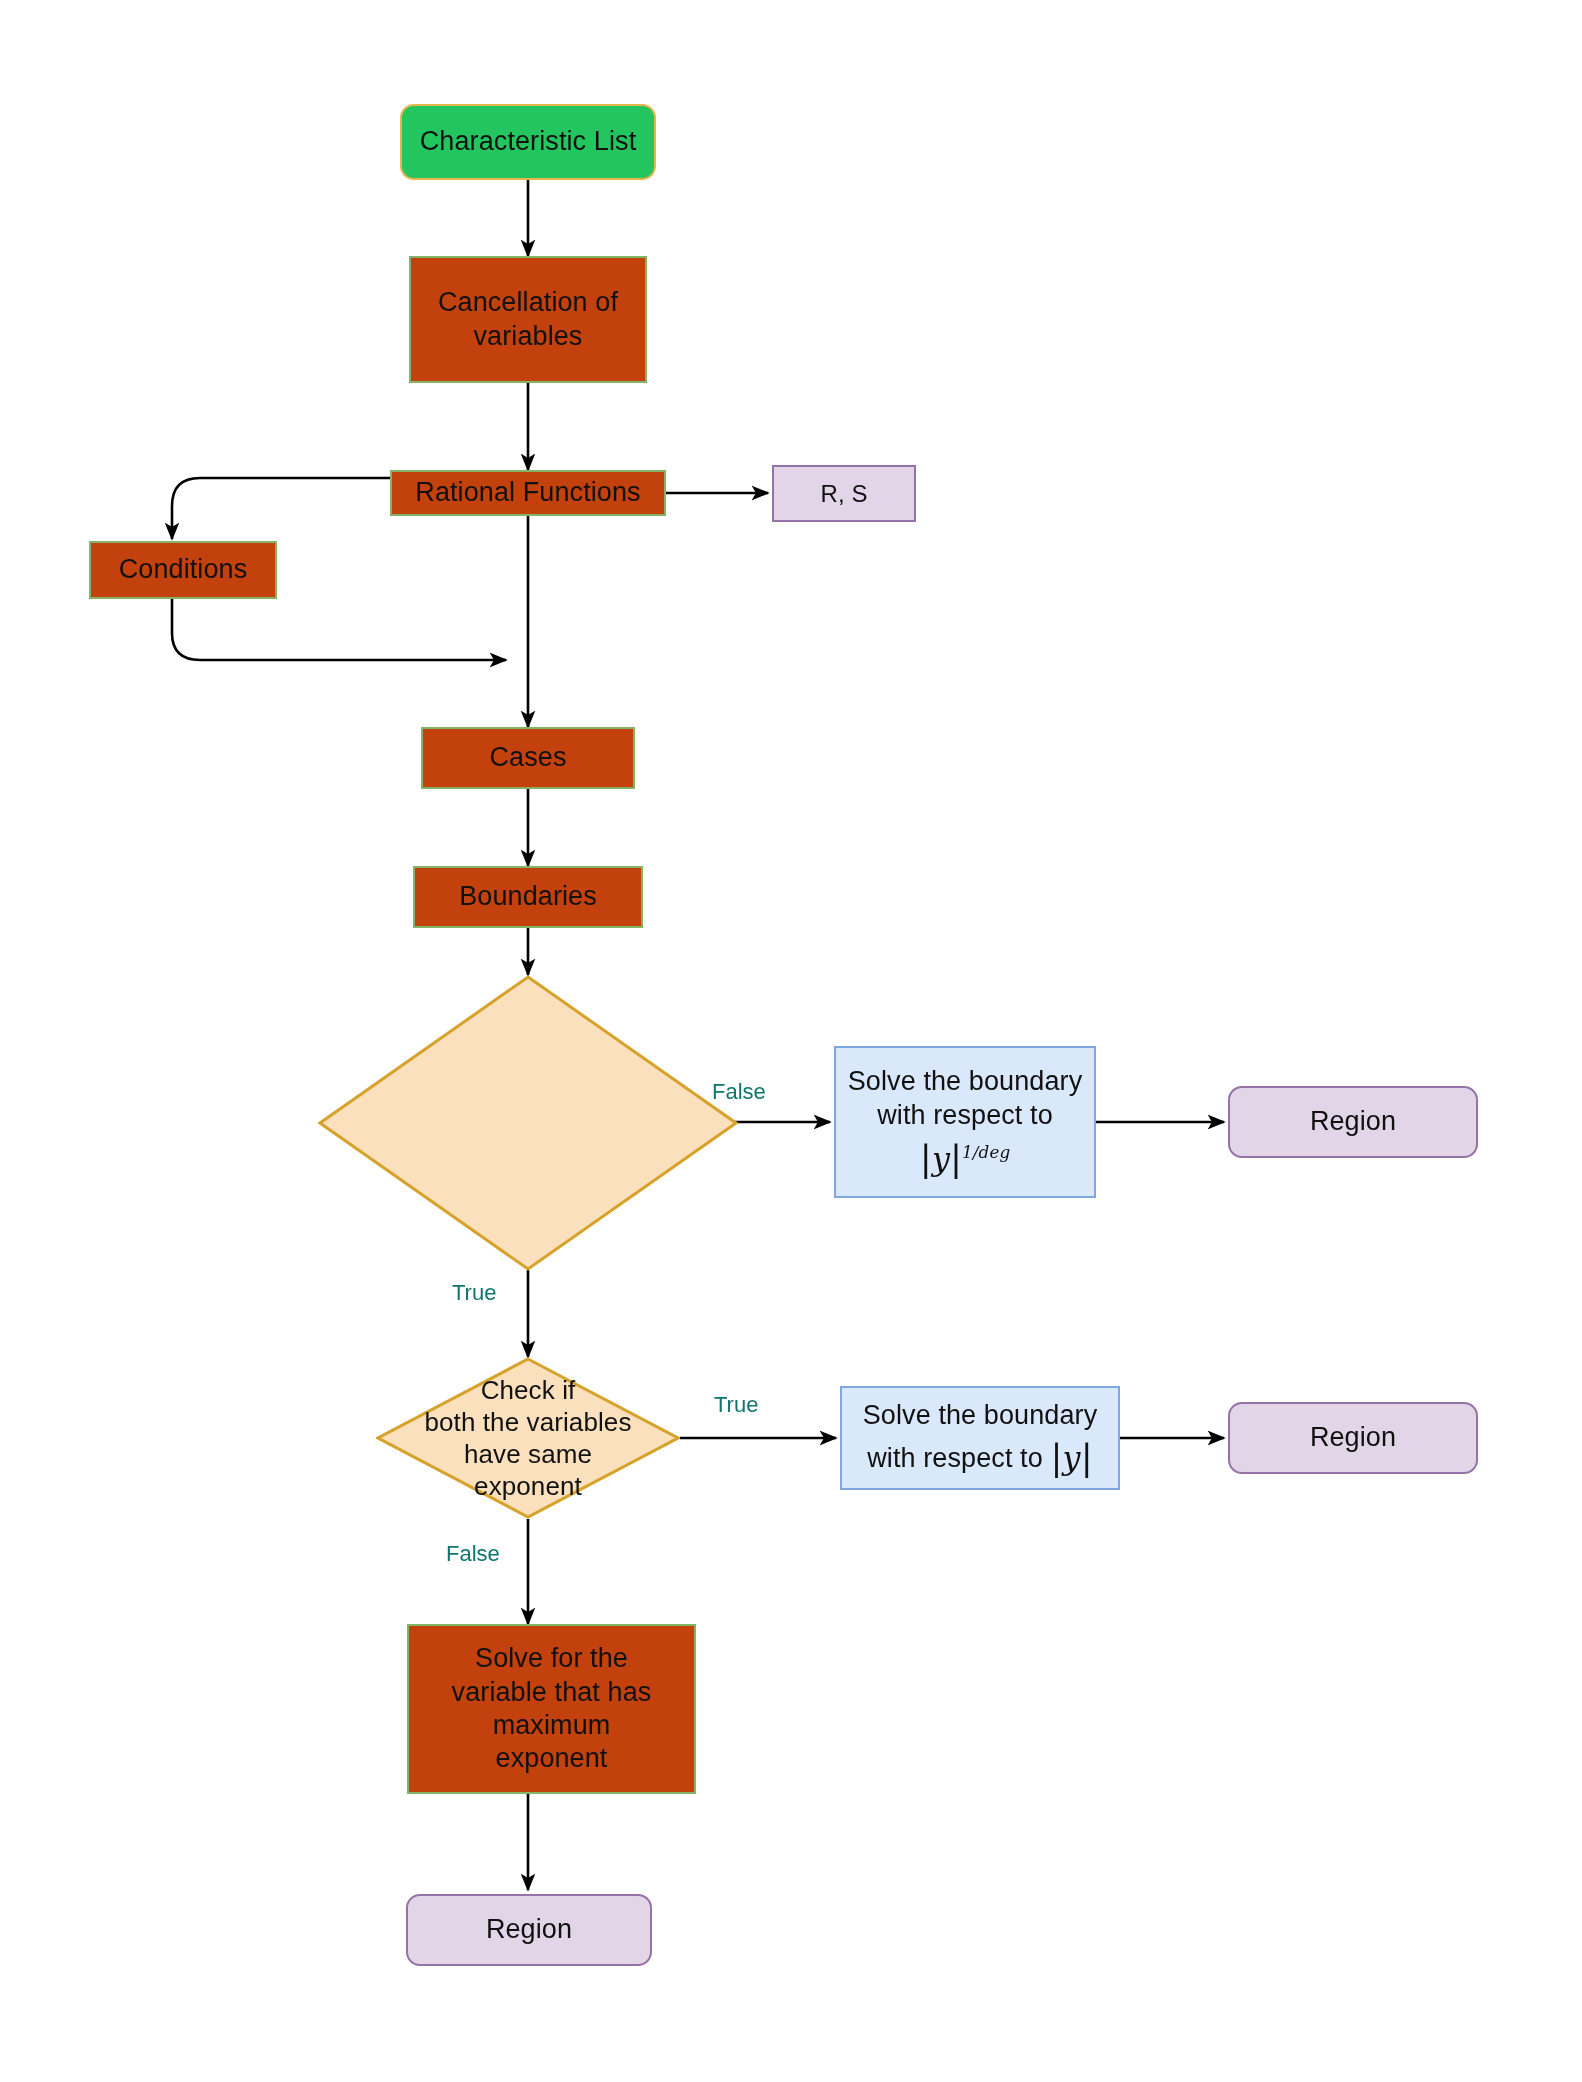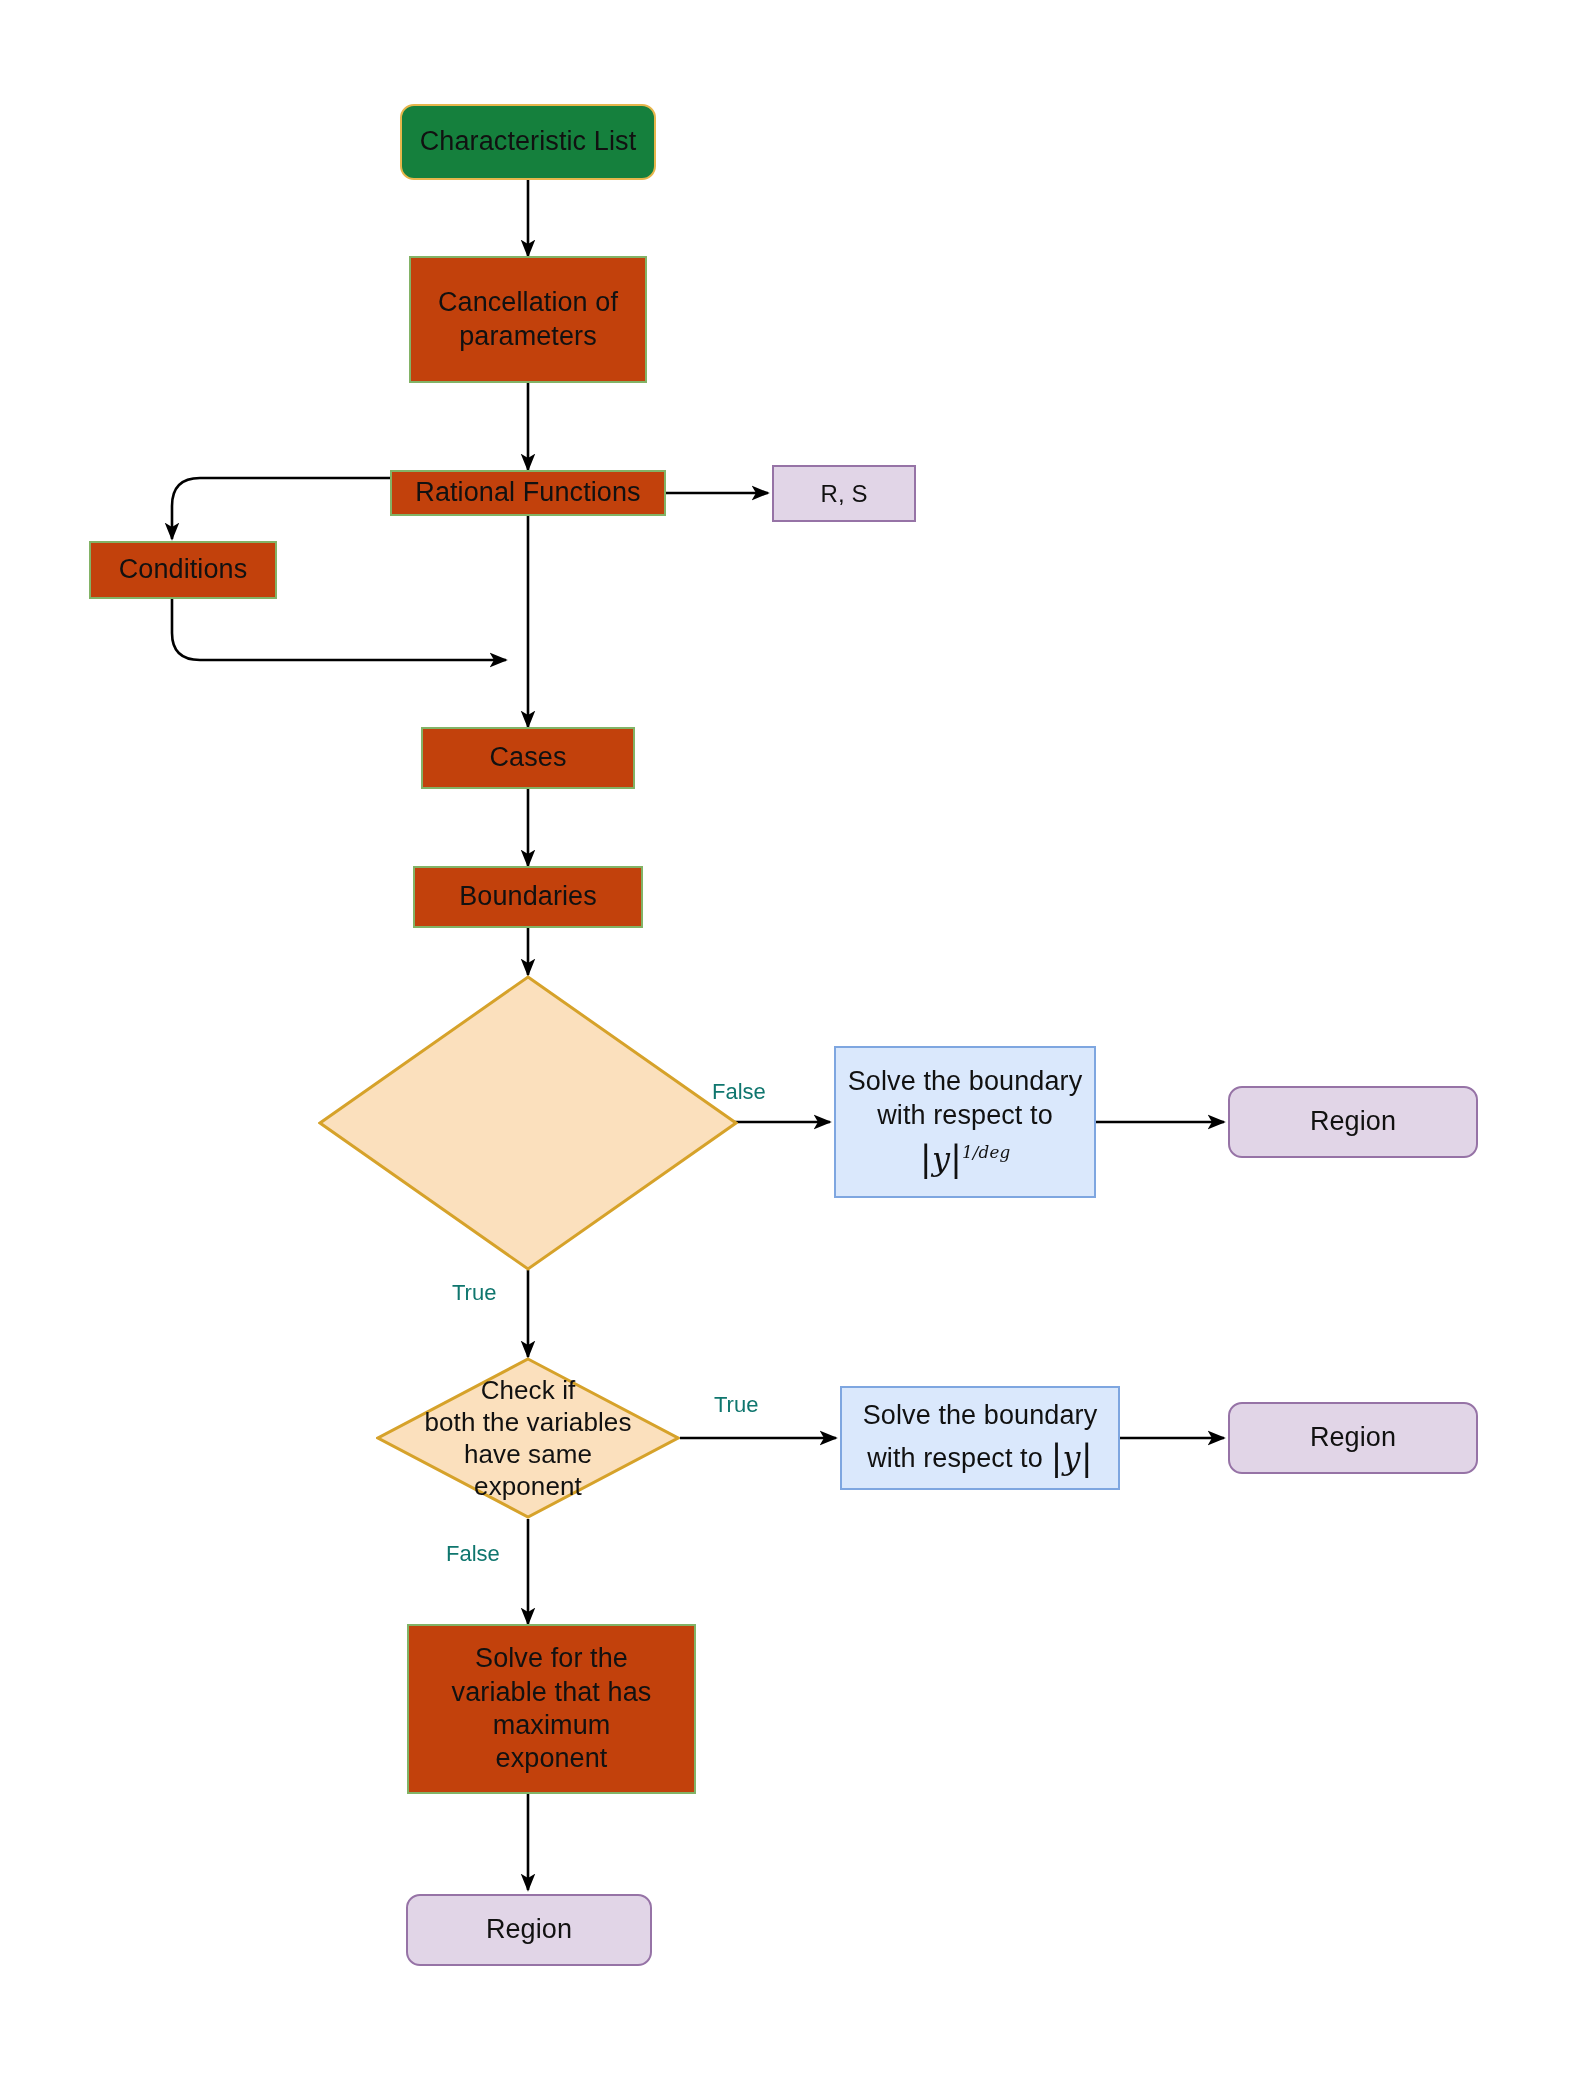--- a/index.html
+++ b/index.html
@@ -36,21 +36,21 @@
     font-size: 27px;
     line-height: 1.24;
     letter-spacing: 0.1px;
   }
   .node .inner {
     padding: 0 8px;
     width: 100%;
   }
   
   .n-yellow {
-    background: #15803d;
+    background: #22c55e;
     border: 2px solid #e6b64c;
     border-radius: 14px;
   }
   .n-green {
     background: #c2410c;
     border: 2px solid #82b366;
     border-radius: 0;
     justify-content: center;
   }
   .n-purple-sharp {
@@ -163,21 +163,21 @@
     </g>
   </svg>
 
   <div class="node n-yellow" style="left:400px; top:104px; width:256px; height:76px;">
     <div class="inner">Characteristic List</div>
   </div>
 
   <div class="node n-green" style="left:409px; top:256px; width:238px; height:127px;">
     <div class="inner">
       <div>Cancellation of</div>
-      <div>parameters</div>
+      <div>variables</div>
     </div>
   </div>
 
   <div class="node n-green" style="left:390px; top:470px; width:276px; height:46px;">
     <div class="inner">Rational Functions</div>
   </div>
 
   <div class="node n-purple-sharp" style="left:772px; top:465px; width:144px; height:57px; font-size:24px;">
     <div class="inner">R, S</div>
   </div>

